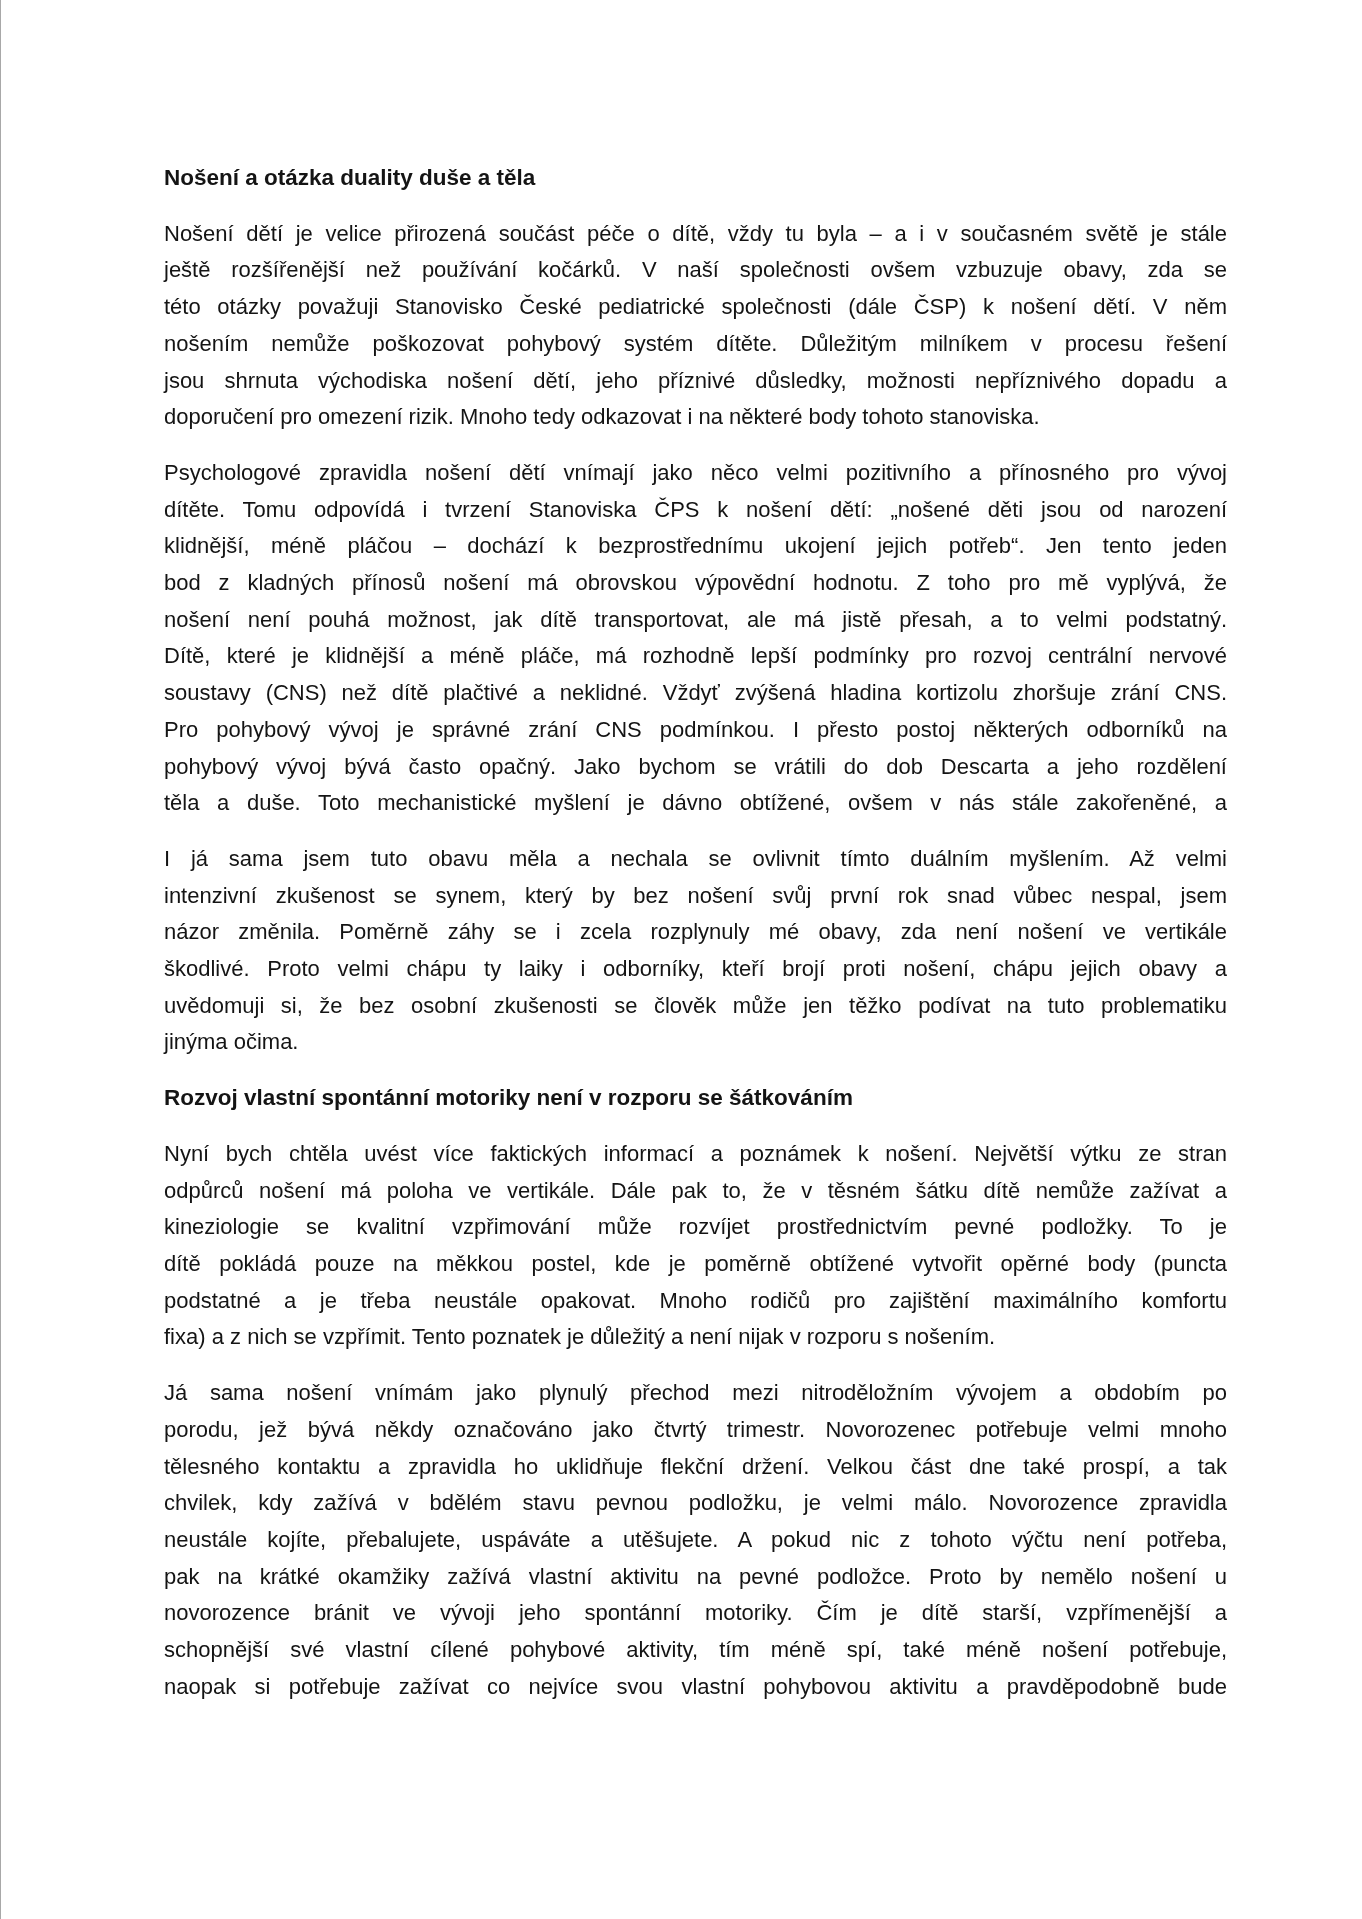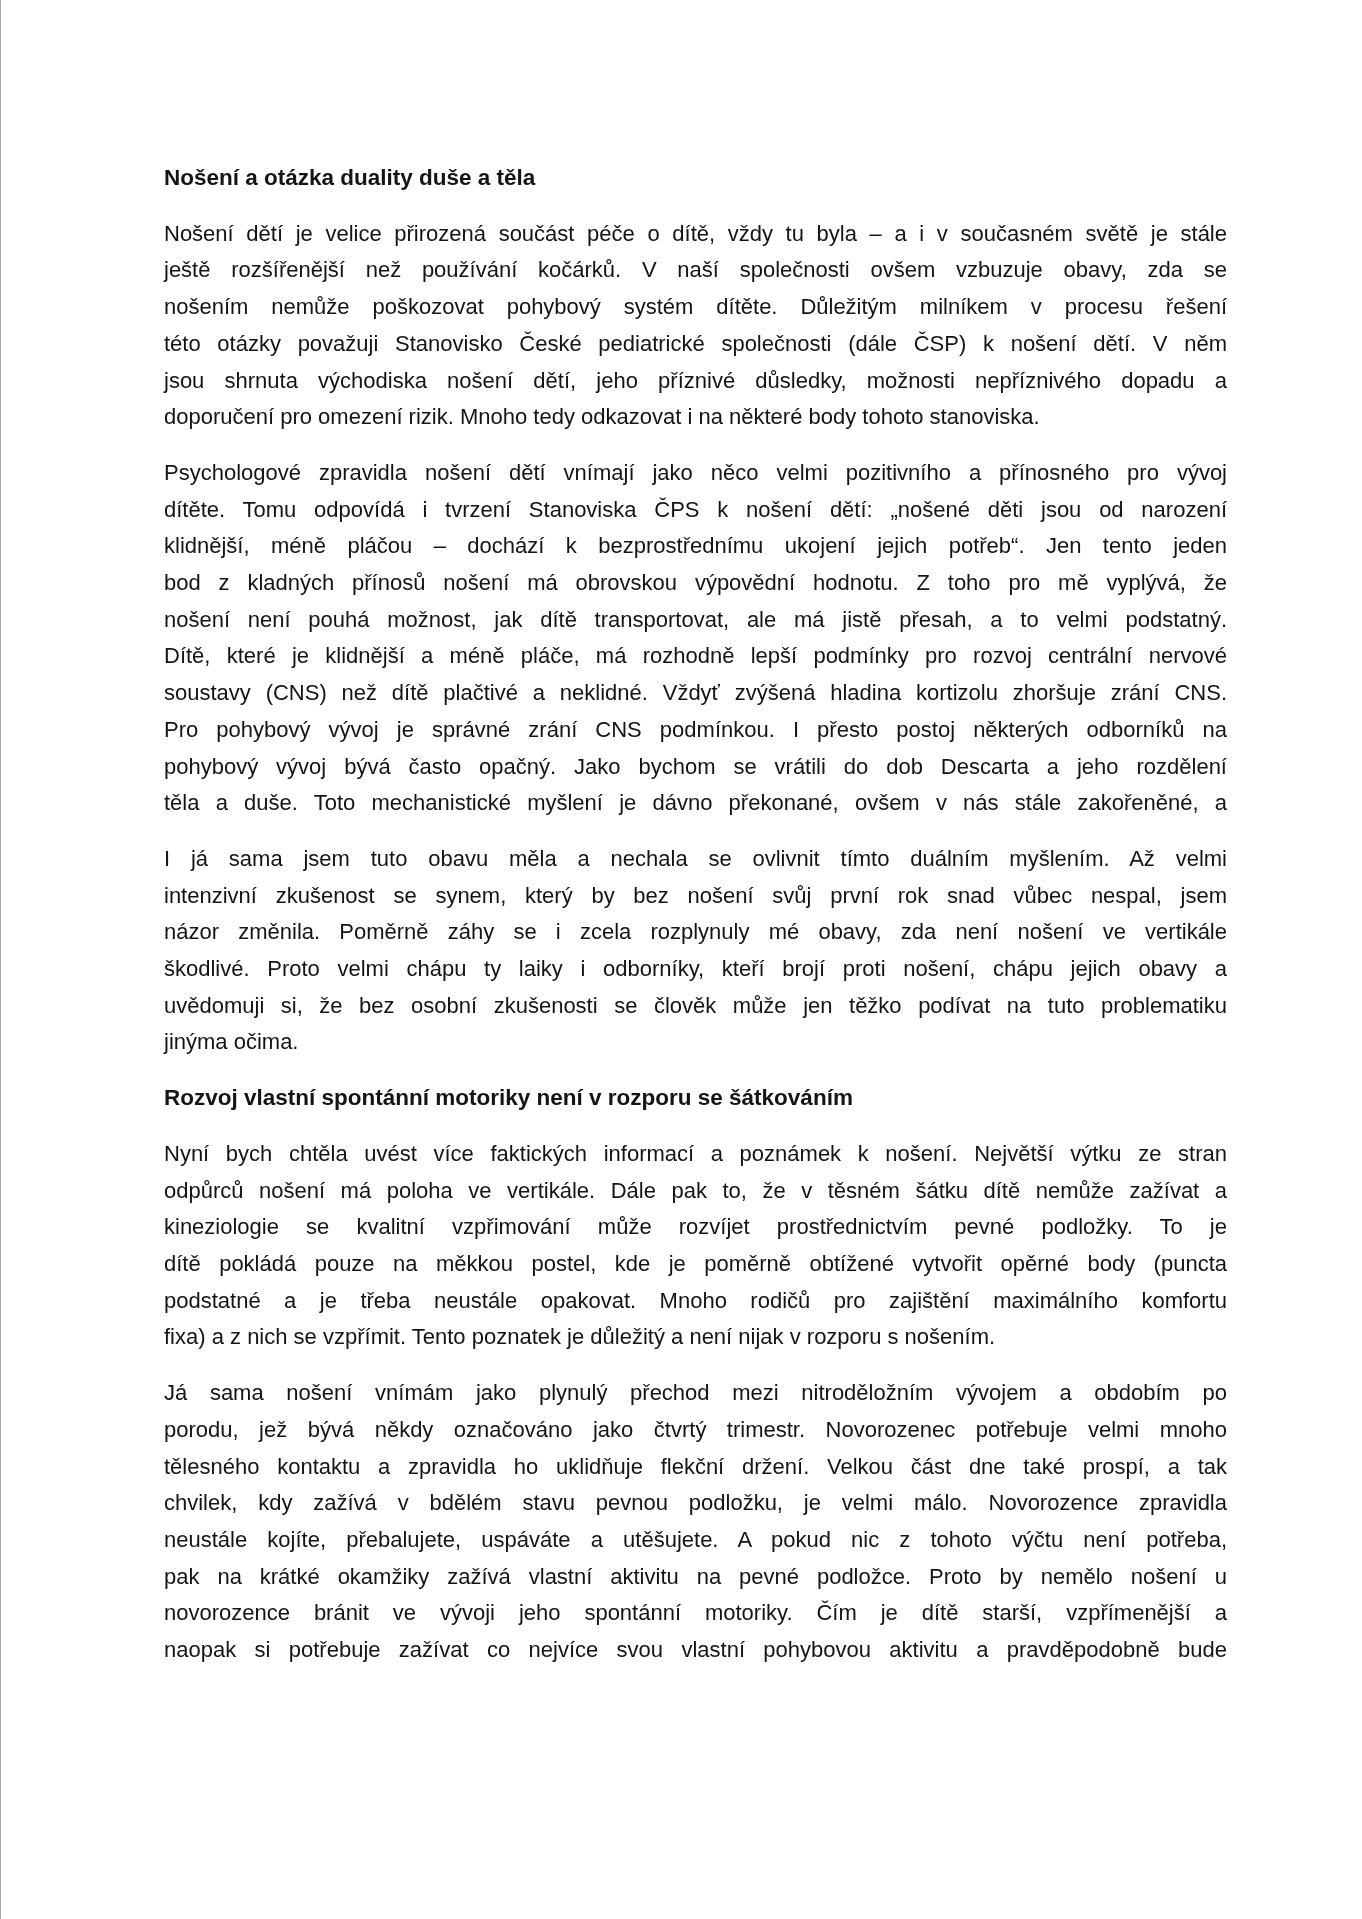--- a/index.html
+++ b/index.html
@@ -49,36 +49,36 @@
 </style>
 </head>
 <body>
 
 <div class="page">
   <div class="content" id="doc-content">
       <h2 class="heading">Nošení a otázka duality duše a těla</h2>
       <div class="para">
         <div class="line">Nošení dětí je velice přirozená součást péče o dítě, vždy tu byla – a i v současném světě je stále</div>
         <div class="line">ještě rozšířenější než používání kočárků. V naší společnosti ovšem vzbuzuje obavy, zda se</div>
+        <div class="line">této otázky považuji Stanovisko České pediatrické společnosti (dále ČSP) k nošení dětí. V něm</div>
         <div class="line">nošením nemůže poškozovat pohybový systém dítěte. Důležitým milníkem v procesu řešení</div>
-        <div class="line">této otázky považuji Stanovisko České pediatrické společnosti (dále ČSP) k nošení dětí. V něm</div>
         <div class="line">jsou shrnuta východiska nošení dětí, jeho příznivé důsledky, možnosti nepříznivého dopadu a</div>
         <div class="line lastline">doporučení pro omezení rizik. Mnoho tedy odkazovat i na některé body tohoto stanoviska.</div>
       </div>
       <div class="para">
         <div class="line">Psychologové zpravidla nošení dětí vnímají jako něco velmi pozitivního a přínosného pro vývoj</div>
         <div class="line">dítěte. Tomu odpovídá i tvrzení Stanoviska ČPS k nošení dětí: „nošené děti jsou od narození</div>
         <div class="line">klidnější, méně pláčou – dochází k bezprostřednímu ukojení jejich potřeb“. Jen tento jeden</div>
         <div class="line">bod z kladných přínosů nošení má obrovskou výpovědní hodnotu. Z toho pro mě vyplývá, že</div>
         <div class="line">nošení není pouhá možnost, jak dítě transportovat, ale má jistě přesah, a to velmi podstatný.</div>
         <div class="line">Dítě, které je klidnější a méně pláče, má rozhodně lepší podmínky pro rozvoj centrální nervové</div>
         <div class="line">soustavy (CNS) než dítě plačtivé a neklidné. Vždyť zvýšená hladina kortizolu zhoršuje zrání CNS.</div>
         <div class="line">Pro pohybový vývoj je správné zrání CNS podmínkou. I přesto postoj některých odborníků na</div>
         <div class="line">pohybový vývoj bývá často opačný. Jako bychom se vrátili do dob Descarta a jeho rozdělení</div>
-        <div class="line">těla a duše. Toto mechanistické myšlení je dávno překonané, ovšem v nás stále zakořeněné, a</div>
+        <div class="line">těla a duše. Toto mechanistické myšlení je dávno obtížené, ovšem v nás stále zakořeněné, a</div>
       </div>
       <div class="para">
         <div class="line">I já sama jsem tuto obavu měla a nechala se ovlivnit tímto duálním myšlením. Až velmi</div>
         <div class="line">intenzivní zkušenost se synem, který by bez nošení svůj první rok snad vůbec nespal, jsem</div>
         <div class="line">názor změnila. Poměrně záhy se i zcela rozplynuly mé obavy, zda není nošení ve vertikále</div>
         <div class="line">škodlivé. Proto velmi chápu ty laiky i odborníky, kteří brojí proti nošení, chápu jejich obavy a</div>
         <div class="line">uvědomuji si, že bez osobní zkušenosti se člověk může jen těžko podívat na tuto problematiku</div>
         <div class="line lastline">jinýma očima.</div>
       </div>
       <h2 class="heading">Rozvoj vlastní spontánní motoriky není v rozporu se šátkováním</h2>
@@ -91,16 +91,17 @@
         <div class="line lastline">fixa) a z nich se vzpřímit. Tento poznatek je důležitý a není nijak v rozporu s nošením.</div>
       </div>
       <div class="para">
         <div class="line">Já sama nošení vnímám jako plynulý přechod mezi nitroděložním vývojem a obdobím po</div>
         <div class="line">porodu, jež bývá někdy označováno jako čtvrtý trimestr. Novorozenec potřebuje velmi mnoho</div>
         <div class="line">tělesného kontaktu a zpravidla ho uklidňuje flekční držení. Velkou část dne také prospí, a tak</div>
         <div class="line">chvilek, kdy zažívá v bdělém stavu pevnou podložku, je velmi málo. Novorozence zpravidla</div>
         <div class="line">neustále kojíte, přebalujete, uspáváte a utěšujete. A pokud nic z tohoto výčtu není potřeba,</div>
         <div class="line">pak na krátké okamžiky zažívá vlastní aktivitu na pevné podložce. Proto by nemělo nošení u</div>
         <div class="line">novorozence bránit ve vývoji jeho spontánní motoriky. Čím je dítě starší, vzpřímenější a</div>
+        <div class="line">schopnější své vlastní cílené pohybové aktivity, tím méně spí, také méně nošení potřebuje,</div>
         <div class="line">naopak si potřebuje zažívat co nejvíce svou vlastní pohybovou aktivitu a pravděpodobně bude</div>
       </div>
     </div>
 </div>
 
 </body></html>

